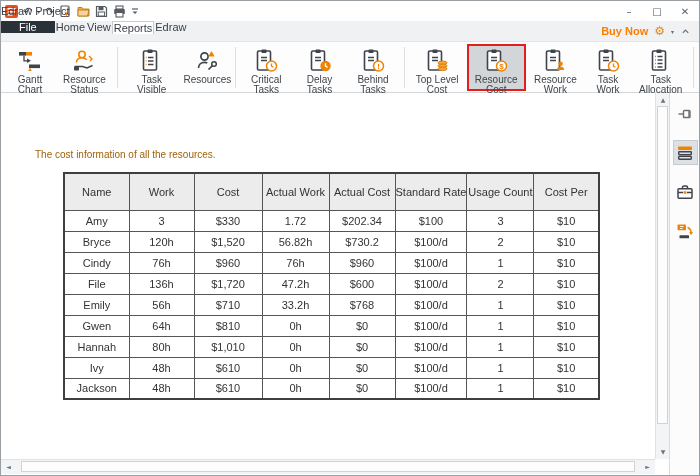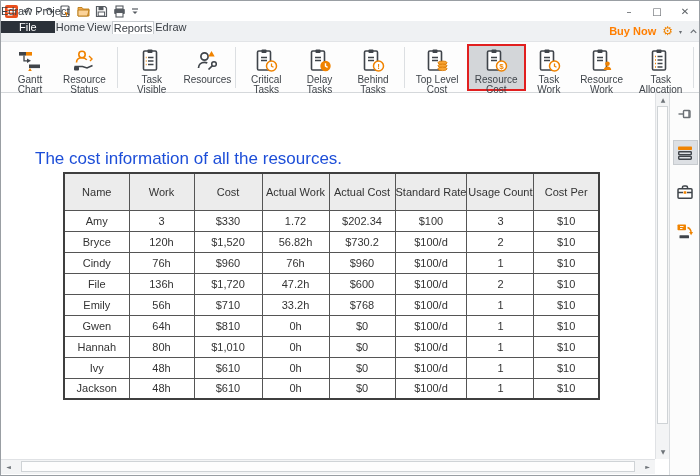--- a/index.html
+++ b/index.html
@@ -19,37 +19,37 @@
   .app-title { position:absolute; left:0; right:0; text-align:left; font-size:11px; color:#3a3f45; pointer-events:none; }
   .wincontrols { margin-left:auto; display:flex; height:100%; position:relative; z-index:2; }
   .winbtn { width:28px; height:100%; display:flex; align-items:center; justify-content:center;
             font-family:"DejaVu Sans", sans-serif; font-size:10px; color:#5a5f64; }
   
   .tabbar { position:absolute; top:20px; left:0; right:0; height:21px; background:#eff1f3;
             border-bottom:1px solid #e2e4e7; display:flex; align-items:stretch; }
   .tab { padding:0 1px; display:flex; align-items:center; font-size:11px; color:#3a3f45; }
   .tab.file { background:#2b3139; color:#fff; padding:0 18px; }
   .tab.active { background:#fff; border:1px solid #c8ccd0; border-bottom:none; margin-bottom:-1px; }
-  .tab-right { margin-left:auto; display:flex; align-items:center; gap:6px; }
+  .tab-right { margin-left:auto; display:flex; align-items:center; gap:6px; padding-right:8px; }
   .buy-now { font-size:11px; font-weight:bold; color:#ff7e00; }
   .gear { font-family:"DejaVu Sans", sans-serif; font-size:12px; color:#f08300; line-height:1; }
   .small-caret { font-family:"DejaVu Sans", sans-serif; font-size:6px; color:#6a6f75; }
   
   .ribbon { position:absolute; top:41px; left:0; right:0; height:51px; background:#fdfdfd;
             border-bottom:1px solid #d5d8db; display:flex; align-items:stretch; padding:2px 2px 1px 4px; }
   .rgroup { display:flex; align-items:stretch; }
   .rsep { width:1px; background:#dcdfe2; margin:3px 3px; }
   .rbtn { display:flex; flex-direction:column; align-items:center; justify-content:flex-start;
           padding:2px 4px 1px; min-width:38px; border:2px solid transparent; }
   .rbtn .ric { height:26px; display:flex; align-items:center; justify-content:center; }
   .rbtn .rlbl { font-size:10px; line-height:10px; text-align:center; color:#3f444a; max-width:64px; padding-top:1px; }
   .rbtn.selected { background:#d3d6d9; border:2px solid #e11f1f; }
   
   .canvas { position:absolute; top:92px; left:0; width:654px; height:368px; background:#fff; overflow:hidden; }
-  .doc-heading { position:absolute; left:34px; top:56px; font-size:17px; color:#1d4ed8; }
+  .doc-heading { position:absolute; left:34px; top:56px; font-size:10px; color:#a16207; }
   .report-table { position:absolute; left:62px; top:79px; border-collapse:collapse; table-layout:fixed; }
   .report-table th, .report-table td { border:1px solid #555; font-weight:normal; font-size:11px;
       color:#333; text-align:center; overflow:hidden; white-space:nowrap; }
   .report-table { border:2px solid #3f3f3f; }
   .report-table th { height:37px; background:#ececec; }
   .report-table td { height:21px; background:#fff; }
   
   .vscroll { position:absolute; top:92px; left:654px; width:14px; height:366px; background:#f3f4f5;
              border-left:1px solid #e0e2e5; }
   .vthumb { position:absolute; left:1px; top:13px; width:11px; height:318px; background:#fdfdfd; border:1px solid #cfd3d6; }
@@ -278,37 +278,37 @@
             </svg>
           </span>
           <span class="rlbl">Resource Cost</span>
         </div>
         <div class="rbtn">
           <span class="ric">
             <svg width="26" height="26" viewBox="0 0 26 26" fill="none">
               <rect x="4.5" y="3" width="13" height="19" rx="1.3" stroke="#3f444a" stroke-width="1.6" fill="#fff"></rect>
               <rect x="8.5" y="1.5" width="5" height="3.6" rx="0.8" fill="#3f444a"></rect>
               <path d="M8 9.5h6M8 12.5h6" stroke="#3f444a" stroke-width="1.3"></path>
+              <circle cx="18.5" cy="15.8" r="2.3" fill="#f08300"></circle>
+              <path d="M14.8 22c0-2.1 1.7-3.4 3.7-3.4s3.7 1.3 3.7 3.4z" fill="#f08300"></path>
+            </svg>
+          </span>
+          <span class="rlbl">Resource Work</span>
+        </div>
+        <div class="rbtn">
+          <span class="ric">
+            <svg width="26" height="26" viewBox="0 0 26 26" fill="none">
+              <rect x="4.5" y="3" width="13" height="19" rx="1.3" stroke="#3f444a" stroke-width="1.6" fill="#fff"></rect>
+              <rect x="8.5" y="1.5" width="5" height="3.6" rx="0.8" fill="#3f444a"></rect>
+              <path d="M8 9.5h6M8 12.5h6" stroke="#3f444a" stroke-width="1.3"></path>
               <circle cx="18.5" cy="18" r="5" fill="#fff" stroke="#f08300" stroke-width="1.5"></circle>
               <path d="M18.5 15.4v2.8l2 1.1" stroke="#f08300" stroke-width="1.3" fill="none"></path>
             </svg>
           </span>
           <span class="rlbl">Task Work</span>
-        </div>
-        <div class="rbtn">
-          <span class="ric">
-            <svg width="26" height="26" viewBox="0 0 26 26" fill="none">
-              <rect x="4.5" y="3" width="13" height="19" rx="1.3" stroke="#3f444a" stroke-width="1.6" fill="#fff"></rect>
-              <rect x="8.5" y="1.5" width="5" height="3.6" rx="0.8" fill="#3f444a"></rect>
-              <path d="M8 9.5h6M8 12.5h6" stroke="#3f444a" stroke-width="1.3"></path>
-              <circle cx="18.5" cy="15.8" r="2.3" fill="#f08300"></circle>
-              <path d="M14.8 22c0-2.1 1.7-3.4 3.7-3.4s3.7 1.3 3.7 3.4z" fill="#f08300"></path>
-            </svg>
-          </span>
-          <span class="rlbl">Resource Work</span>
         </div>
         <div class="rbtn">
           <span class="ric">
             <svg width="26" height="26" viewBox="0 0 26 26" fill="none">
               <rect x="4.5" y="3" width="13" height="19" rx="1.3" stroke="#3f444a" stroke-width="1.6" fill="#fff"></rect>
               <rect x="8.5" y="1.5" width="5" height="3.6" rx="0.8" fill="#3f444a"></rect>
               <path d="M9.5 8.5h5M9.5 12h5M9.5 15.5h5M9.5 19h5" stroke="#3f444a" stroke-width="1.3"></path>
               <path d="M7 8.5h1M7 12h1M7 15.5h1M7 19h1" stroke="#f08300" stroke-width="1.5"></path>
             </svg>
           </span>

